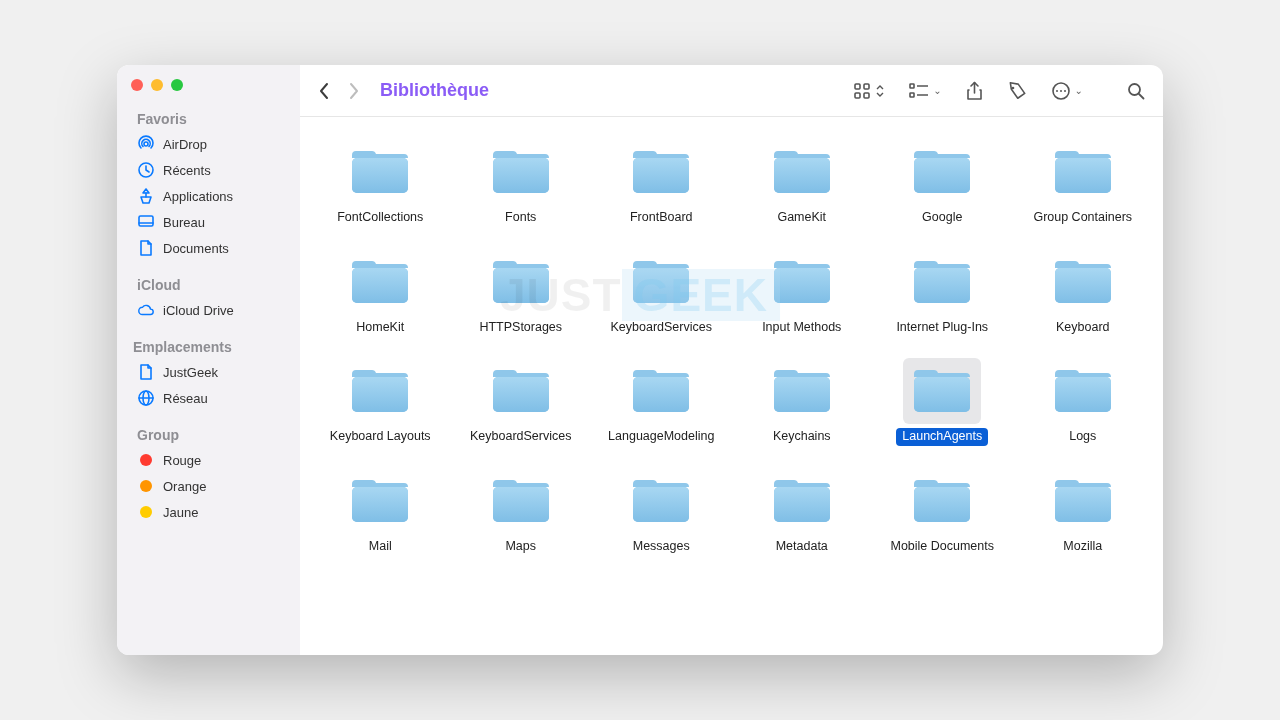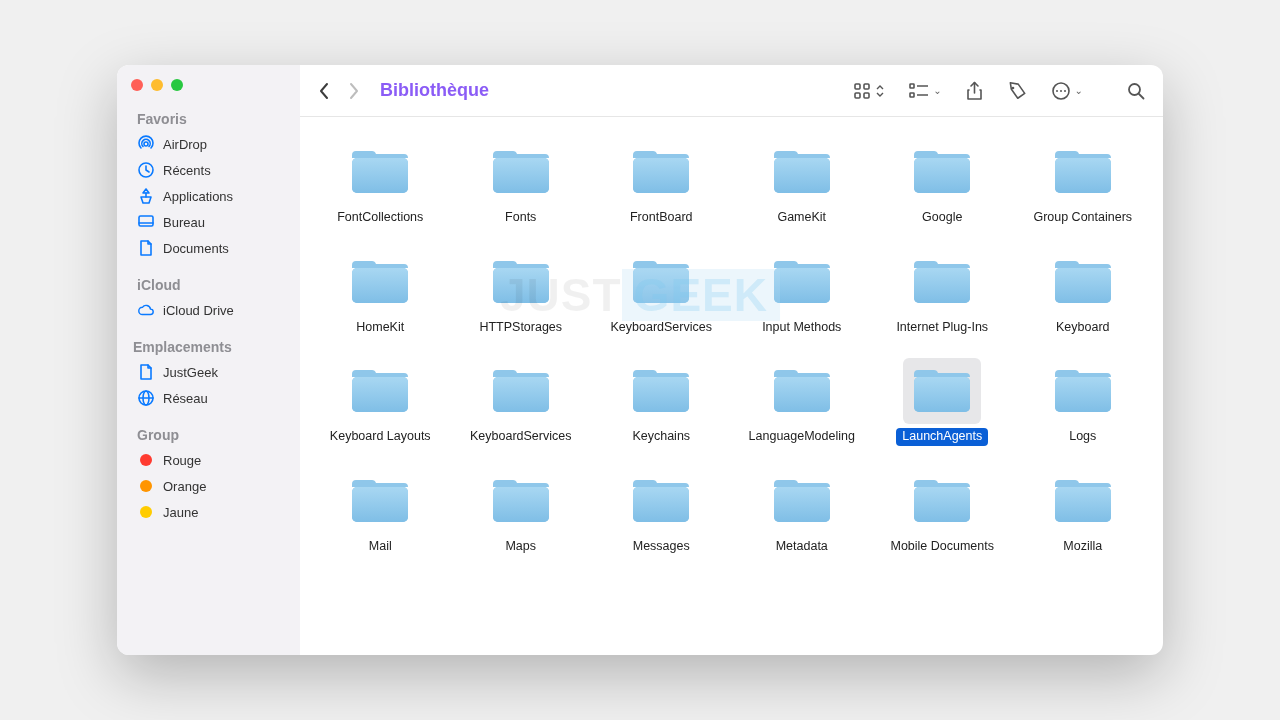--- a/index.html
+++ b/index.html
@@ -566,37 +566,37 @@
     <rect x="4" y="11" width="56" height="35" rx="5" fill="#8fc7ea"></rect>
     <rect x="4" y="11" width="56" height="35" rx="5" fill="url(#g1)"></rect>
     <defs>
                   <linearGradient id="g1" x1="0" y1="0" x2="0" y2="1">
       <stop offset="0" stop-color="#a8d7f2"></stop>
                     <stop offset="1" stop-color="#7fbee6"></stop>
     </linearGradient>
                 </defs>
   </svg>
             </div>
+            <div class="label">LanguageModeling</div>
+          </div>
+          <div class="item">
+            <div class="folder-wrap">
+              <svg width="64" height="50" viewBox="0 0 64 50">
+    <path d="M4 8 q0-4 4-4 h16 q3 0 4 3 h28 q4 0 4 4 v0 H4 z" fill="#8fc7ea"></path>
+    <rect x="4" y="11" width="56" height="35" rx="5" fill="#8fc7ea"></rect>
+    <rect x="4" y="11" width="56" height="35" rx="5" fill="url(#g1)"></rect>
+    <defs>
+                  <linearGradient id="g1" x1="0" y1="0" x2="0" y2="1">
+      <stop offset="0" stop-color="#a8d7f2"></stop>
+                    <stop offset="1" stop-color="#7fbee6"></stop>
+    </linearGradient>
+                </defs>
+  </svg>
+            </div>
             <div class="label">Keychains</div>
-          </div>
-          <div class="item">
-            <div class="folder-wrap">
-              <svg width="64" height="50" viewBox="0 0 64 50">
-    <path d="M4 8 q0-4 4-4 h16 q3 0 4 3 h28 q4 0 4 4 v0 H4 z" fill="#8fc7ea"></path>
-    <rect x="4" y="11" width="56" height="35" rx="5" fill="#8fc7ea"></rect>
-    <rect x="4" y="11" width="56" height="35" rx="5" fill="url(#g1)"></rect>
-    <defs>
-                  <linearGradient id="g1" x1="0" y1="0" x2="0" y2="1">
-      <stop offset="0" stop-color="#a8d7f2"></stop>
-                    <stop offset="1" stop-color="#7fbee6"></stop>
-    </linearGradient>
-                </defs>
-  </svg>
-            </div>
-            <div class="label">LanguageModeling</div>
           </div>
           <div class="item selected">
             <div class="folder-wrap">
               <svg width="64" height="50" viewBox="0 0 64 50">
     <path d="M4 8 q0-4 4-4 h16 q3 0 4 3 h28 q4 0 4 4 v0 H4 z" fill="#8fc7ea"></path>
     <rect x="4" y="11" width="56" height="35" rx="5" fill="#8fc7ea"></rect>
     <rect x="4" y="11" width="56" height="35" rx="5" fill="url(#g1)"></rect>
     <defs>
                   <linearGradient id="g1" x1="0" y1="0" x2="0" y2="1">
       <stop offset="0" stop-color="#a8d7f2"></stop>

